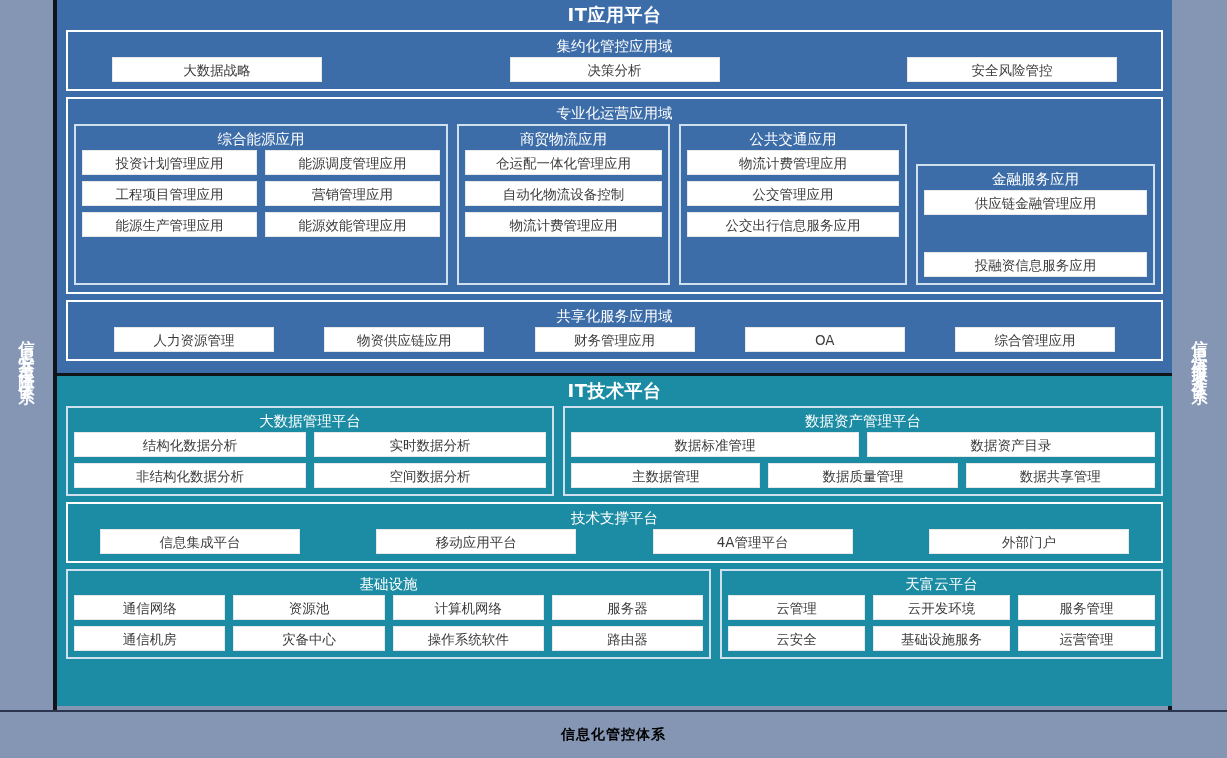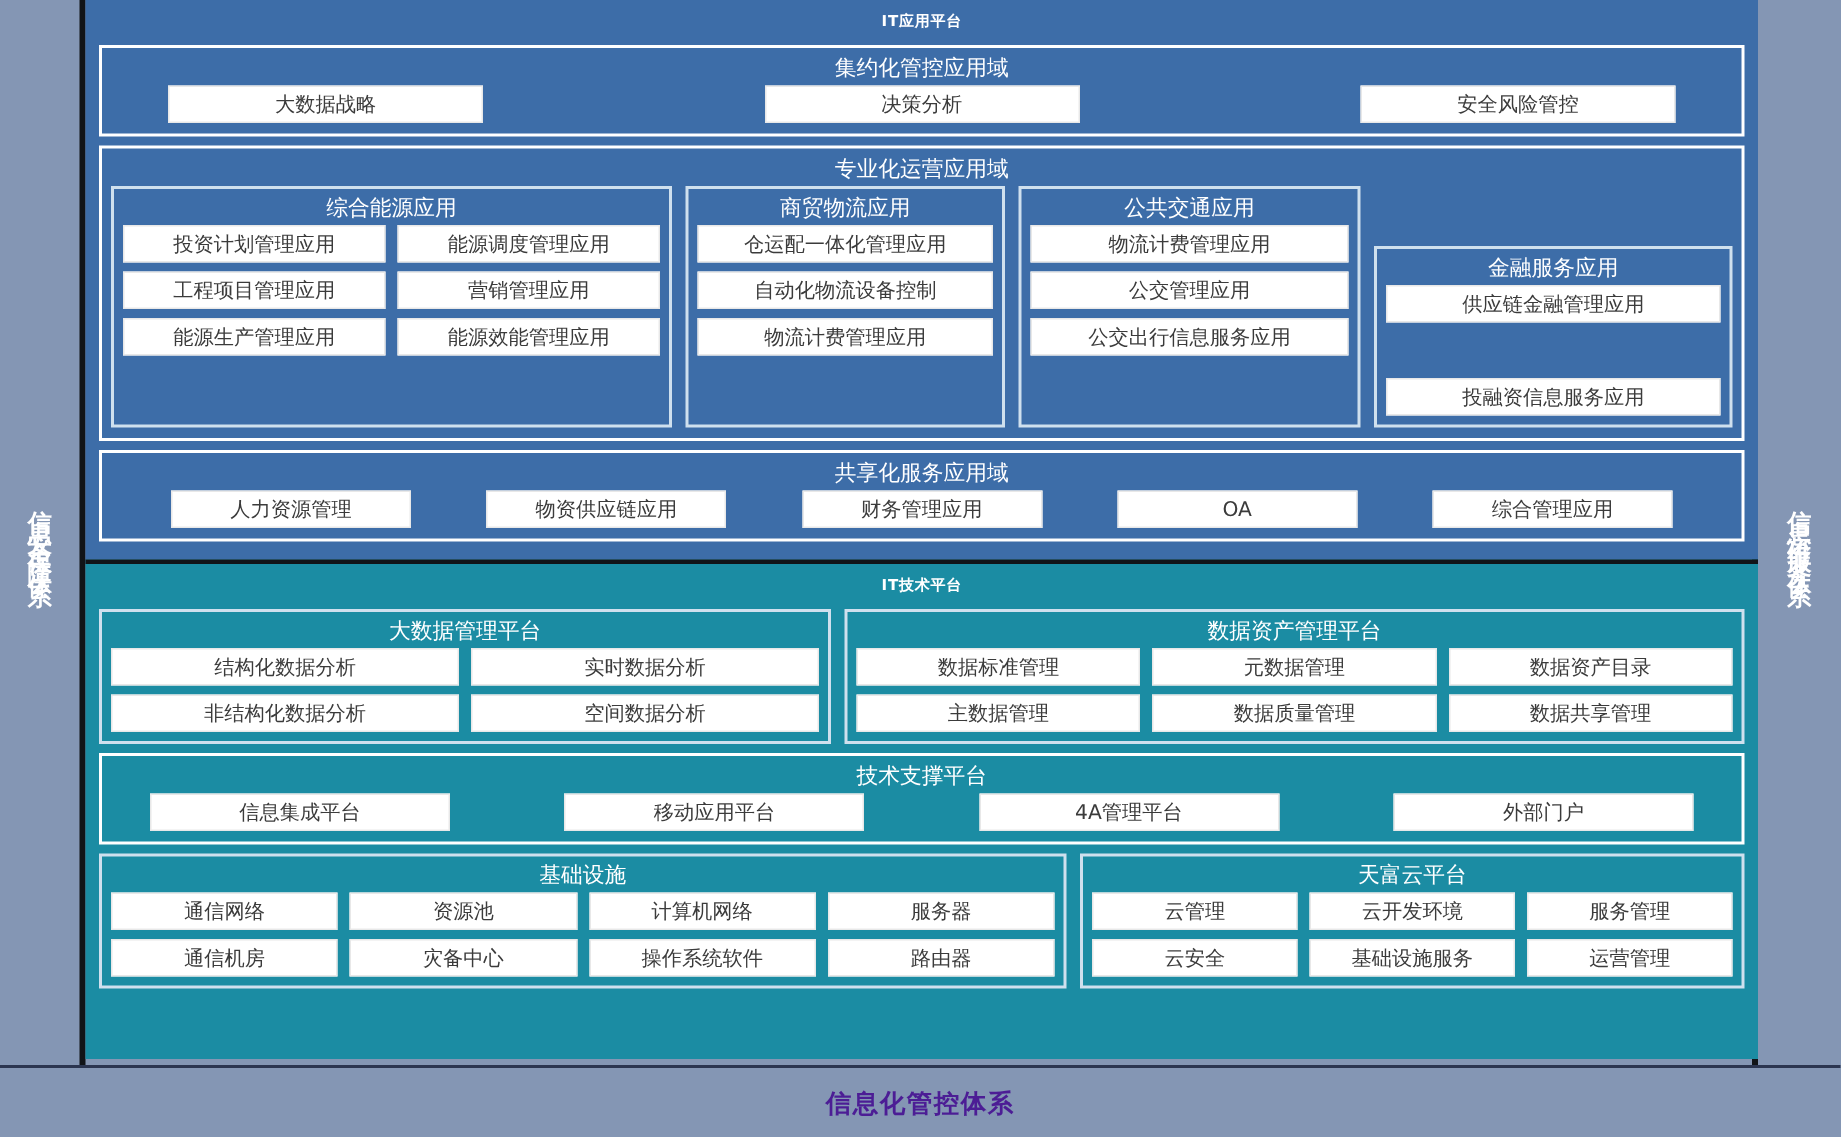--- a/index.html
+++ b/index.html
@@ -68,21 +68,21 @@
     background:#1b8ca3;
     padding:0 9px 8px 9px;
     height:333px;
     border-top:3px solid #111418;
     box-sizing:border-box;
   }
   .sect-title{
     text-align:center;
     color:#ffffff;
     font-weight:bold;
-    font-size:10px;
+    font-size:18px;
     letter-spacing:.5px;
     line-height:30px;
     height:30px;
   }
 
   
   .band{
     border:2px solid #ffffff;
     box-sizing:border-box;
     margin-bottom:6px;
@@ -176,23 +176,23 @@
     width:1227px;
     height:48px;
     background:#8496b4;
     border-top:2px solid #2b3550;
     box-sizing:border-box;
     display:flex;
     align-items:center;
     justify-content:center;
   }
   #bottom-bar .label{
-    color:#4c1d95;
+    color:#000000;
     font-weight:bold;
-    font-size:17px;
+    font-size:14px;
     letter-spacing:1px;
   }
 </style>
 </head>
 <body>
 
 <div id="root">
 
   <div class="side-panel left">
     <div class="side-text">信息安全保障体系</div>
@@ -309,21 +309,20 @@
           <div class="row">
             <div class="chip">非结构化数据分析</div>
             <div class="chip">空间数据分析</div>
           </div>
         </div>
 
         <div class="group" id="grp-asset">
           <div class="group-title">数据资产管理平台</div>
           <div class="row">
             <div class="chip">数据标准管理</div>
-            <div class="chip">元数据管理</div>
             <div class="chip">数据资产目录</div>
           </div>
           <div class="row">
             <div class="chip">主数据管理</div>
             <div class="chip">数据质量管理</div>
             <div class="chip">数据共享管理</div>
           </div>
         </div>
 
       </div>

